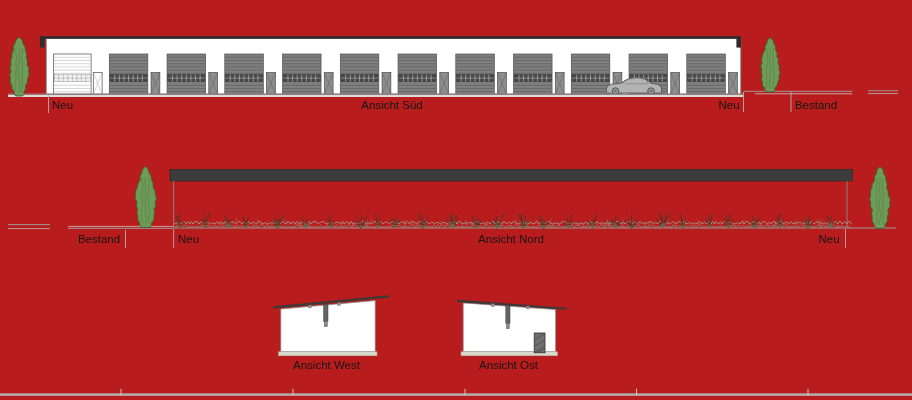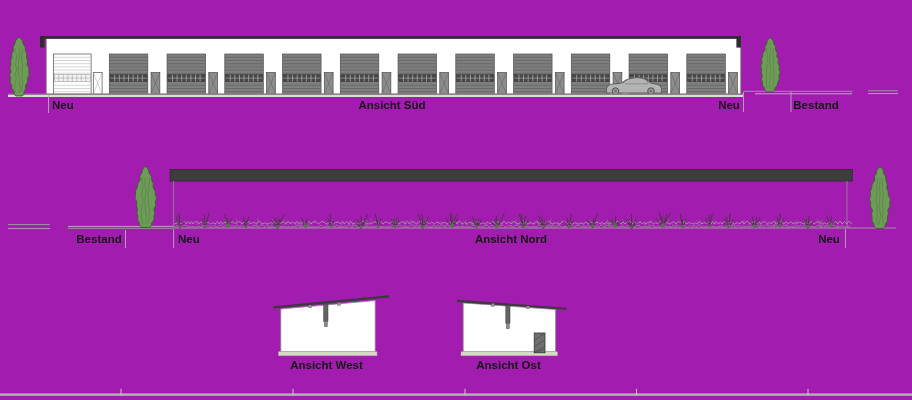--- a/index.html
+++ b/index.html
@@ -1,17 +1,17 @@
 <!DOCTYPE html>
 <html><head>
 <meta charset="utf-8">
 <style>
   html,body{margin:0;padding:0;background:#fff;}
-  .stage{position:relative;width:912px;height:400px;background:#a21caf;overflow:hidden;
-         font-family:"Liberation Sans",sans-serif;font-weight:bold;}
+  .stage{position:relative;width:912px;height:400px;background:#b91c1c;overflow:hidden;
+         font-family:"Liberation Sans",sans-serif;}
   svg{display:block;}
   text{font-family:"Liberation Sans",sans-serif;font-size:11.5px;fill:#161616;}
 </style>
 </head>
 <body>
 
 <div class="stage">
 <svg width="912" height="400" viewBox="0 0 912 400">
 
   <g>

